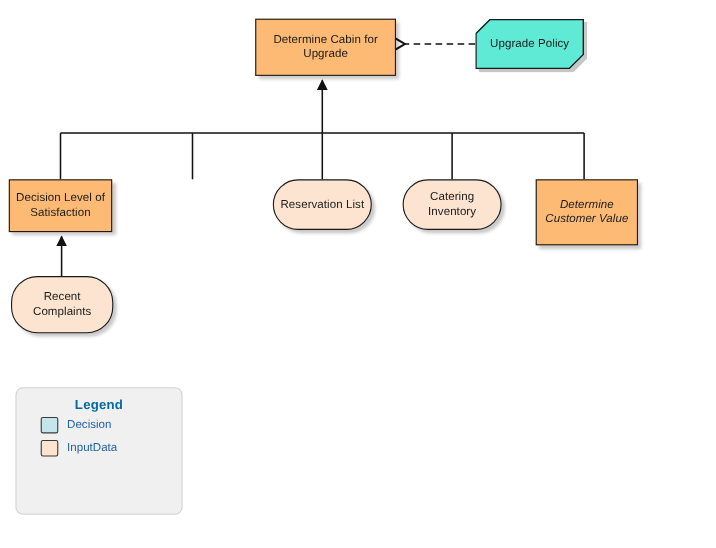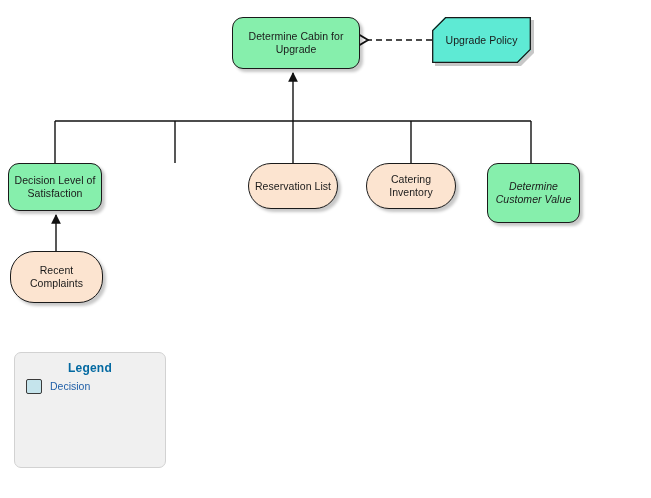--- a/index.html
+++ b/index.html
@@ -39,23 +39,22 @@
     z-index: 5;
   }
   .node .lbl {
     display: block;
     padding: 0 5px;
     white-space: pre-line;
   }
 
   
   .decision {
-    background: #86efac;
+    background: #fdba74;
     box-shadow: 3px 3px 3px rgba(0,0,0,0.22);
-    border-radius: 11px;
   }
 
   
   .inputdata {
     background: #fce4d0;
     border-radius: 24px;
     box-shadow: 3px 3px 3px rgba(0,0,0,0.22);
   }
 
   
@@ -91,21 +90,21 @@
     font-size: 12px;
     font-weight: bold;
     color: #0369a1;
     margin-top: 8px;
     letter-spacing: 0.2px;
   }
   .legend-row {
     display: flex;
     align-items: center;
     height: 20px;
-    padding-left: 11px;
+    padding-left: 22px;
     margin-top: 1px;
   }
   .legend-swatch {
     width: 16px;
     height: 15px;
     box-sizing: border-box;
     border: 1.2px solid #3a3a3a;
     border-radius: 2px;
     flex: 0 0 auto;
   }
@@ -184,17 +183,21 @@
   </div>
 
   <div id="legend">
     <div id="legend-title">Legend</div>
 
     <div class="legend-row">
       <span class="legend-swatch" style="background:#c5e4ec;"></span>
       <span class="legend-label">Decision</span>
     </div>
 
+    <div class="legend-row">
+      <span class="legend-swatch" style="background:#fce4d0;"></span>
+      <span class="legend-label">InputData</span>
+    </div>
 
 
   </div>
 
 </div>
 
 </body></html>

